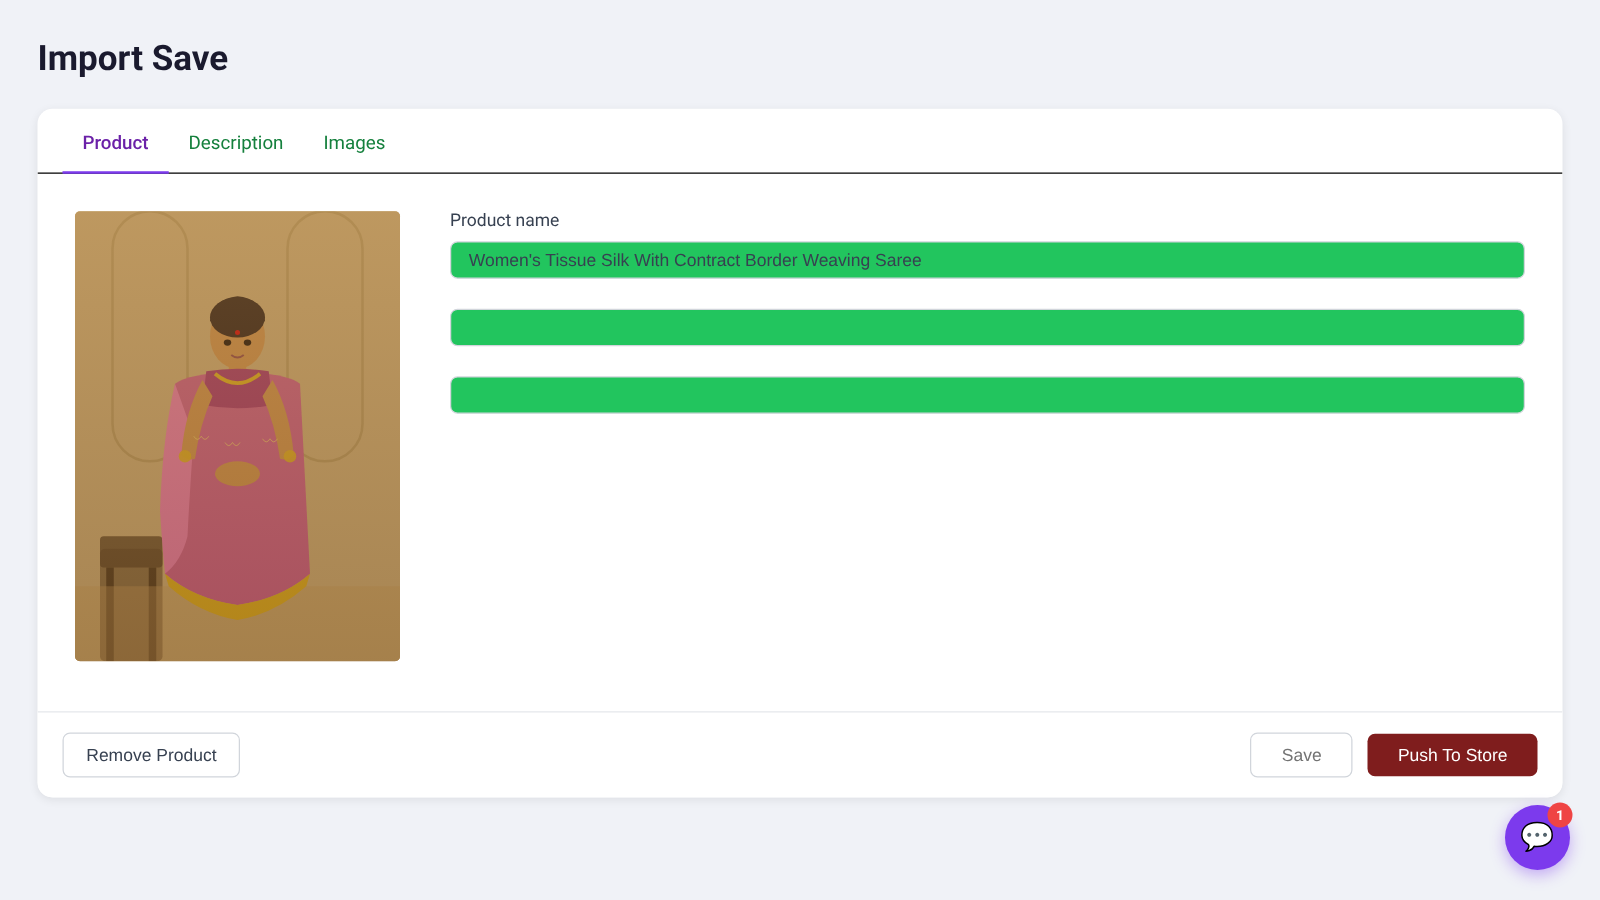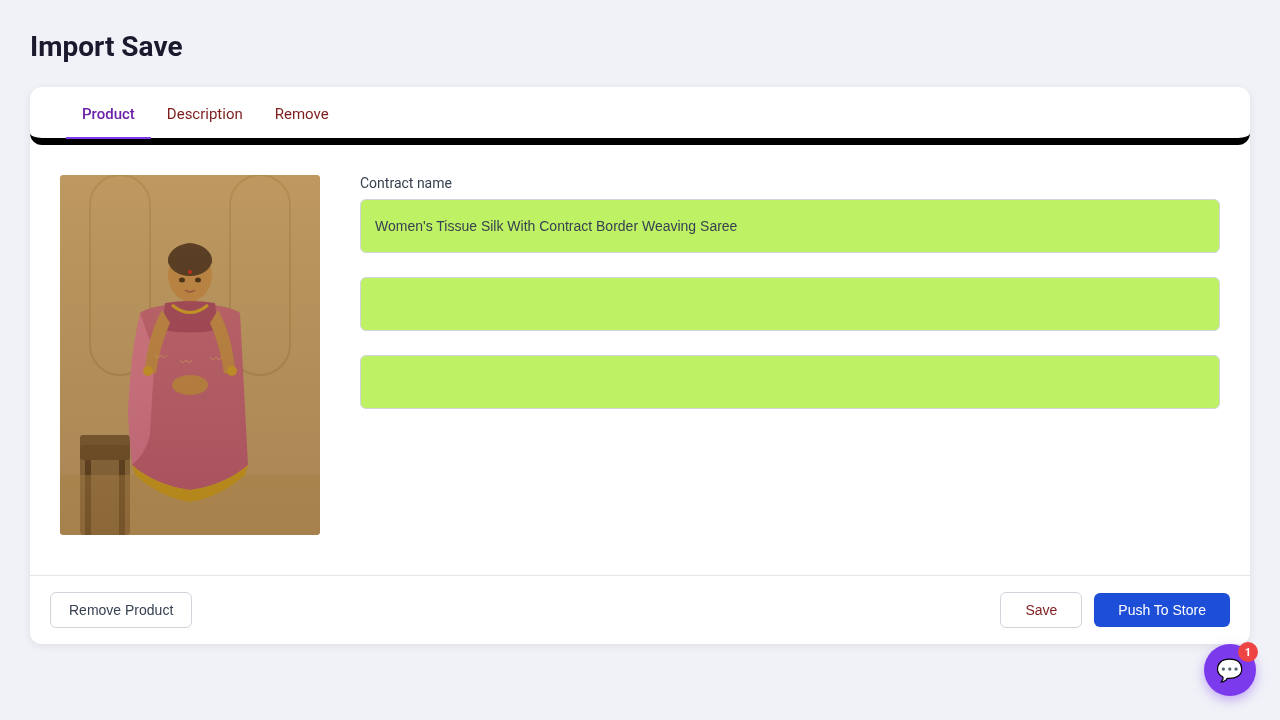--- a/index.html
+++ b/index.html
@@ -22,29 +22,28 @@
     .card {
       background: #fff;
       border-radius: 12px;
       box-shadow: 0 2px 8px rgba(0,0,0,0.08);
       padding: 0;
       overflow: hidden;
     }
 
     .tabs {
       display: flex;
-      border-bottom: 7px solid #000000;
-      padding: 0 36px;
-      border-radius: 12px;
+      border-bottom: 1px solid #000000;
+      padding: 0 20px;
     }
 
     .tab {
       padding: 18px 16px 14px;
       font-size: 15px;
-      color: #7f1d1d;
+      color: #15803d;
       cursor: pointer;
       border-bottom: 2px solid transparent;
       margin-bottom: -1px;
       font-weight: 400;
     }
 
     .tab.active {
       color: #6b21a8;
       border-bottom: 2px solid #7c3aed;
       font-weight: 500;
@@ -74,27 +73,27 @@
     }
 
     .form-label {
       font-size: 14px;
       color: #374151;
       font-weight: 400;
     }
 
     .form-input {
       width: 100%;
-      padding: 18px 14px;
+      padding: 6px 14px;
       border: 1px solid #d1d5db;
       border-radius: 6px;
       font-size: 14px;
       color: #374151;
       outline: none;
-      background: #bef264;
+      background: #22c55e;
     }
 
     .footer {
       display: flex;
       align-items: center;
       justify-content: space-between;
       padding: 16px 20px;
       border-top: 1px solid #e5e7eb;
       background: #fff;
     }
@@ -114,30 +113,30 @@
       gap: 12px;
       align-items: center;
     }
 
     .btn-save {
       padding: 9px 24px;
       border: 1px solid #d1d5db;
       border-radius: 6px;
       background: #fff;
       font-size: 14px;
-      color: #7f1d1d;
+      color: #737373;
       cursor: pointer;
       text-align: right;
     }
 
     .btn-push {
       padding: 9px 24px;
       border: none;
       border-radius: 6px;
-      background: #1d4ed8;
+      background: #7f1d1d;
       font-size: 14px;
       color: #fff;
       cursor: pointer;
       font-weight: 500;
     }
 
     
     .chat-widget {
       position: fixed;
       bottom: 24px;
@@ -194,21 +193,21 @@
 </head>
 <body>
 
 <h1 class="page-title">Import Save</h1>
 
 <div class="card">
 
   <div class="tabs">
     <div class="tab active">Product</div>
     <div class="tab">Description</div>
-    <div class="tab">Remove</div>
+    <div class="tab">Images</div>
   </div>
 
   <div class="card-body">
 
     <div class="product-image-wrapper">
       <div class="saree-img-container">
         <svg viewBox="0 0 260 360" xmlns="http://www.w3.org/2000/svg">
 
           <rect width="260" height="360" fill="#c4a06a"></rect>
 
@@ -255,21 +254,21 @@
 
           <path d="M95 180 Q98 185 101 180 Q104 185 107 180" fill="none" stroke="#e8c060" stroke-width="0.8" opacity="0.7"></path>
           <path d="M120 185 Q123 190 126 185 Q129 190 132 185" fill="none" stroke="#e8c060" stroke-width="0.8" opacity="0.7"></path>
           <path d="M150 182 Q153 187 156 182 Q159 187 162 182" fill="none" stroke="#e8c060" stroke-width="0.8" opacity="0.7"></path>
         </svg>
       </div>
     </div>
 
     <div class="form-section">
       <div class="form-group">
-        <label class="form-label">Contract name</label>
+        <label class="form-label">Product name</label>
         <input type="text" class="form-input" value="Women's Tissue Silk With Contract Border Weaving Saree" style="">
       </div>
 
       <div class="form-group">
         <input type="text" class="form-input" placeholder="" style="">
       </div>
 
       <div class="form-group">
         <input type="text" class="form-input" placeholder="" style="">
       </div>

